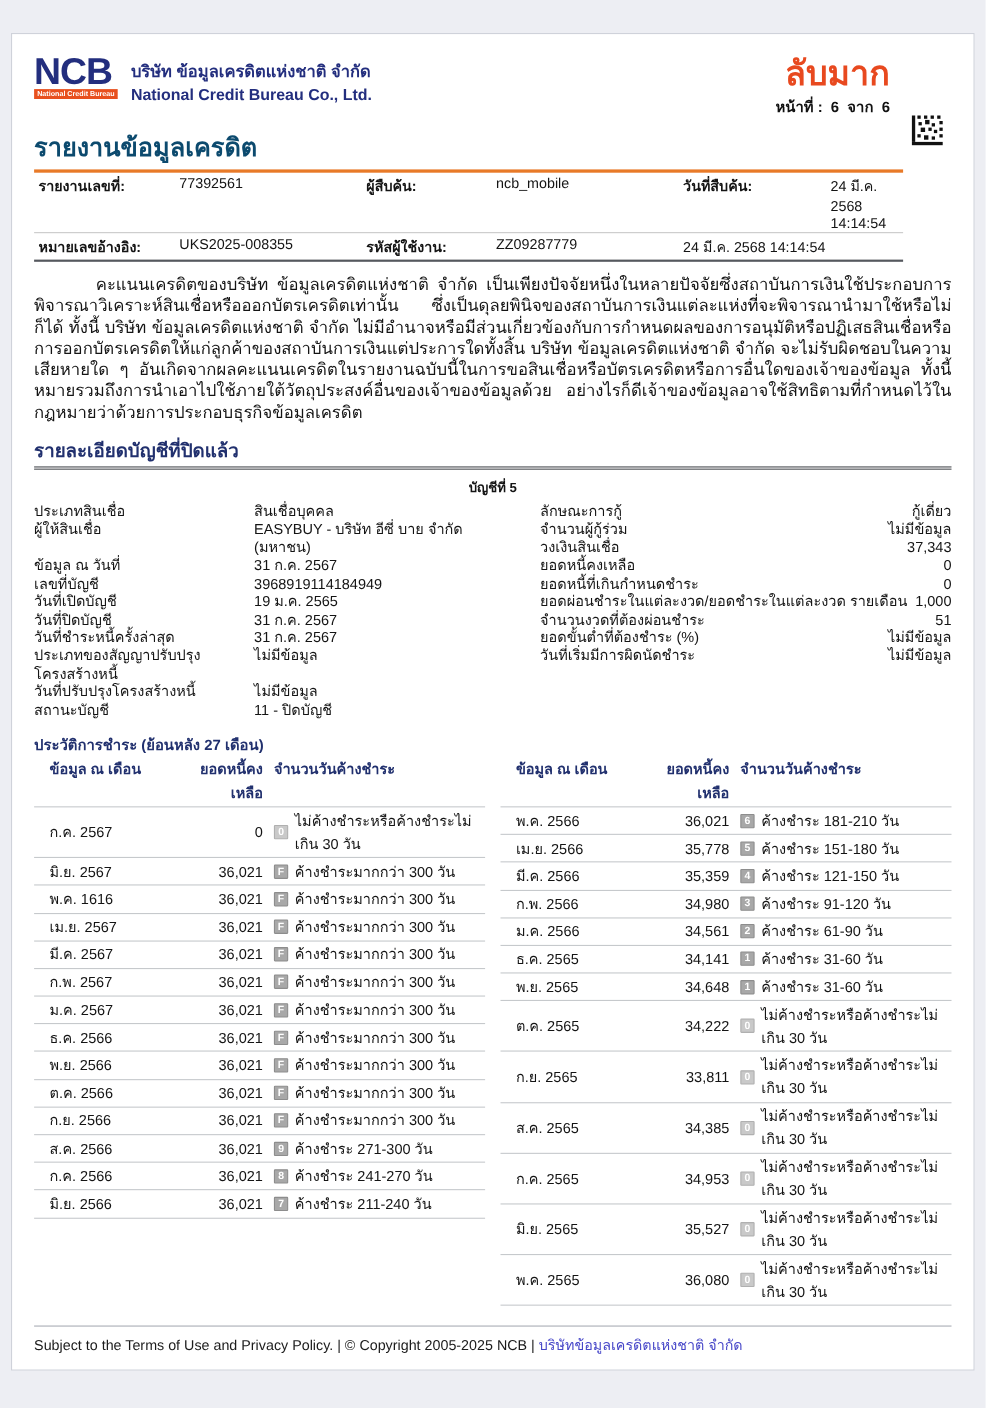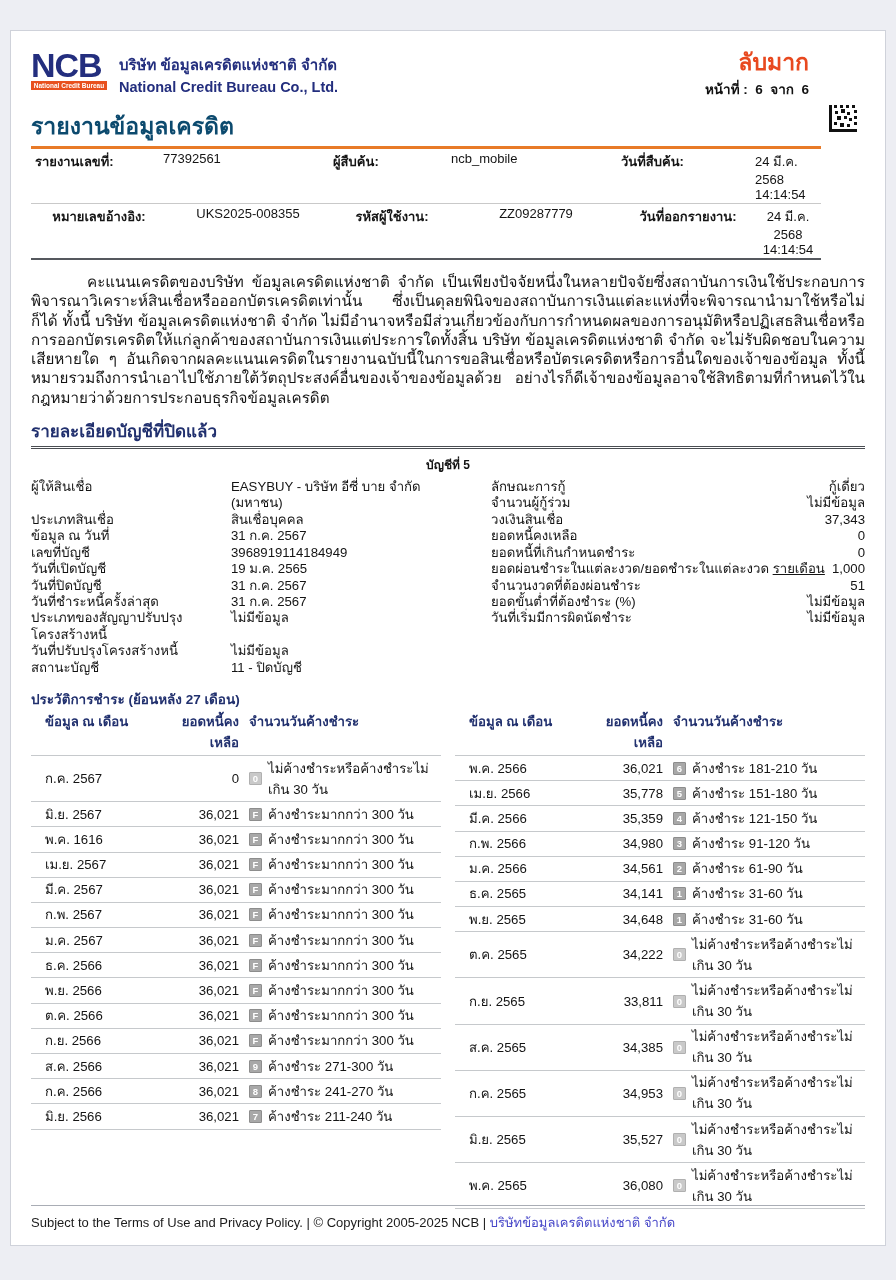--- a/index.html
+++ b/index.html
@@ -28,52 +28,52 @@
   }
   .logo-banner {
     margin-top:1px; background:#e8501e; color:#fff;
     font-size:6.5px; font-weight:bold; text-align:center;
     padding:1px 2px; width:76px; white-space:nowrap; overflow:hidden;
   }
   .company { margin-left:12px; color:#232e7e; font-weight:bold; padding-top:2px; }
   .company-th { font-size:15px; }
   .company-en { font-size:14.5px; margin-top:2px; }
   .confidential { margin-left:auto; margin-right:56px; text-align:right; }
-  .conf-label { color:#e8491f; font-weight:bold; font-size:23px; line-height:1; }
+  .conf-label { color:#e8491f; font-weight:bold; font-size:31px; line-height:1; }
   .page-num { font-weight:bold; font-size:13.5px; color:#111; margin-top:4px; white-space:pre; }
   .report-title { font-size:23px; font-weight:bold; margin:8px 0 2px 0; color:#0c4a6e; }
   .rule-orange { border:0; border-top:3px solid #e87a28; margin:0; width:790px; }
   .info-table { width:790px; font-size:13px; border-bottom:2px solid #55585e; }
   .info-row {
     display:grid;
     grid-template-columns:128px 170px 118px 170px 134px 1fr;
     padding:1.5px 0 1.5px 4px;
   }
-  .info-row + .info-row { border-top:1px solid #c9c9c9;text-align:center; }
+  .info-row + .info-row { border-top:1px solid #c9c9c9; }
   .info-label { font-weight:bold; }
   .info-value { }
   .barcode { position:absolute; top:72px; right:24px; }
   
   .disclaimer {
     margin:12px 0 0 0;
     font-size:15.2px; line-height:1.27;
     text-align:justify; text-indent:56px;
   }
   
   .section-title { margin:10px 0 2px 0; color:#21306e; font-weight:bold; font-size:17px; }
   .section-rule { height:3px; border-top:1px solid #4a4d52; border-bottom:1px solid #4a4d52; }
   .account-title { text-align:center; font-weight:bold; font-size:12px; margin:6px 0 5px 0; }
   .details { display:flex; font-size:13.2px; }
   .details-col.left  { width:440px; }
   .details-col.right { flex:1; padding-left:20px; }
   .detail-row { display:grid; line-height:16.4px; }
   .details-col.left  .detail-row { grid-template-columns:200px 1fr; }
   .details-col.right .detail-row { grid-template-columns:1fr auto; }
   .details-col.right .detail-value { text-align:right; }
-  .und { text-decoration:underline; }
+  .und { }
   
   .history-title { color:#21306e; font-weight:bold; font-size:13.5px; margin:12px 0 1px 0; }
   .history { display:flex; }
   .htable { width:412px; font-size:13.2px; }
   .htable + .htable { margin-left:14px; }
   .hhead {
     display:grid; grid-template-columns:112px 92px 1fr;
     color:#21306e; font-weight:bold; padding:0 0 2px 14px;
   }
   .hhead .h-bal { text-align:right; padding-right:10px; }
@@ -156,43 +156,42 @@
         <span class="info-value">ncb_mobile</span>
         <span class="info-label">วันที่สืบค้น:</span>
         <span class="info-value">24 มี.ค. 2568 14:14:54</span>
       </div>
 
       <div class="info-row">
         <span class="info-label">หมายเลขอ้างอิง:</span>
         <span class="info-value">UKS2025-008355</span>
         <span class="info-label">รหัสผู้ใช้งาน:</span>
         <span class="info-value">ZZ09287779</span>
-        <span class="info-label">วันที่ออกรายงาน:</span>
         <span class="info-value">24 มี.ค. 2568 14:14:54</span>
       </div>
 
   </div>
 
   <p class="disclaimer">คะแนนเครดิตของบริษัท ข้อมูลเครดิตแห่งชาติ จำกัด เป็นเพียงปัจจัยหนึ่งในหลายปัจจัยซึ่งสถาบันการเงินใช้ประกอบการพิจารณาวิเคราะห์สินเชื่อหรือออกบัตรเครดิตเท่านั้น ซึ่งเป็นดุลยพินิจของสถาบันการเงินแต่ละแห่งที่จะพิจารณานำมาใช้หรือไม่ก็ได้ ทั้งนี้ บริษัท ข้อมูลเครดิตแห่งชาติ จำกัด ไม่มีอำนาจหรือมีส่วนเกี่ยวข้องกับการกำหนดผลของการอนุมัติหรือปฏิเสธสินเชื่อหรือการออกบัตรเครดิตให้แก่ลูกค้าของสถาบันการเงินแต่ประการใดทั้งสิ้น บริษัท ข้อมูลเครดิตแห่งชาติ จำกัด จะไม่รับผิดชอบในความเสียหายใด ๆ อันเกิดจากผลคะแนนเครดิตในรายงานฉบับนี้ในการขอสินเชื่อหรือบัตรเครดิตหรือการอื่นใดของเจ้าของข้อมูล ทั้งนี้ หมายรวมถึงการนำเอาไปใช้ภายใต้วัตถุประสงค์อื่นของเจ้าของข้อมูลด้วย อย่างไรก็ดีเจ้าของข้อมูลอาจใช้สิทธิตามที่กำหนดไว้ในกฎหมายว่าด้วยการประกอบธุรกิจข้อมูลเครดิต</p>
 
   <div class="section-title">รายละเอียดบัญชีที่ปิดแล้ว</div>
   <div class="section-rule"></div>
   <div class="account-title">บัญชีที่ 5</div>
 
   <div class="details">
     <div class="details-col left">
 
         <div class="detail-row">
+          <span class="detail-label">ประเภทสินเชื่อ</span>
+          <span class="detail-value">สินเชื่อบุคคล</span>
+        </div>
+
+        <div class="detail-row">
           <span class="detail-label">ผู้ให้สินเชื่อ</span>
           <span class="detail-value">EASYBUY - บริษัท อีซี่ บาย จำกัด (มหาชน)</span>
-        </div>
-
-        <div class="detail-row">
-          <span class="detail-label">ประเภทสินเชื่อ</span>
-          <span class="detail-value">สินเชื่อบุคคล</span>
         </div>
 
         <div class="detail-row">
           <span class="detail-label">ข้อมูล ณ วันที่</span>
           <span class="detail-value">31 ก.ค. 2567</span>
         </div>
 
         <div class="detail-row">
           <span class="detail-label">เลขที่บัญชี</span>
           <span class="detail-value">3968919114184949</span>

